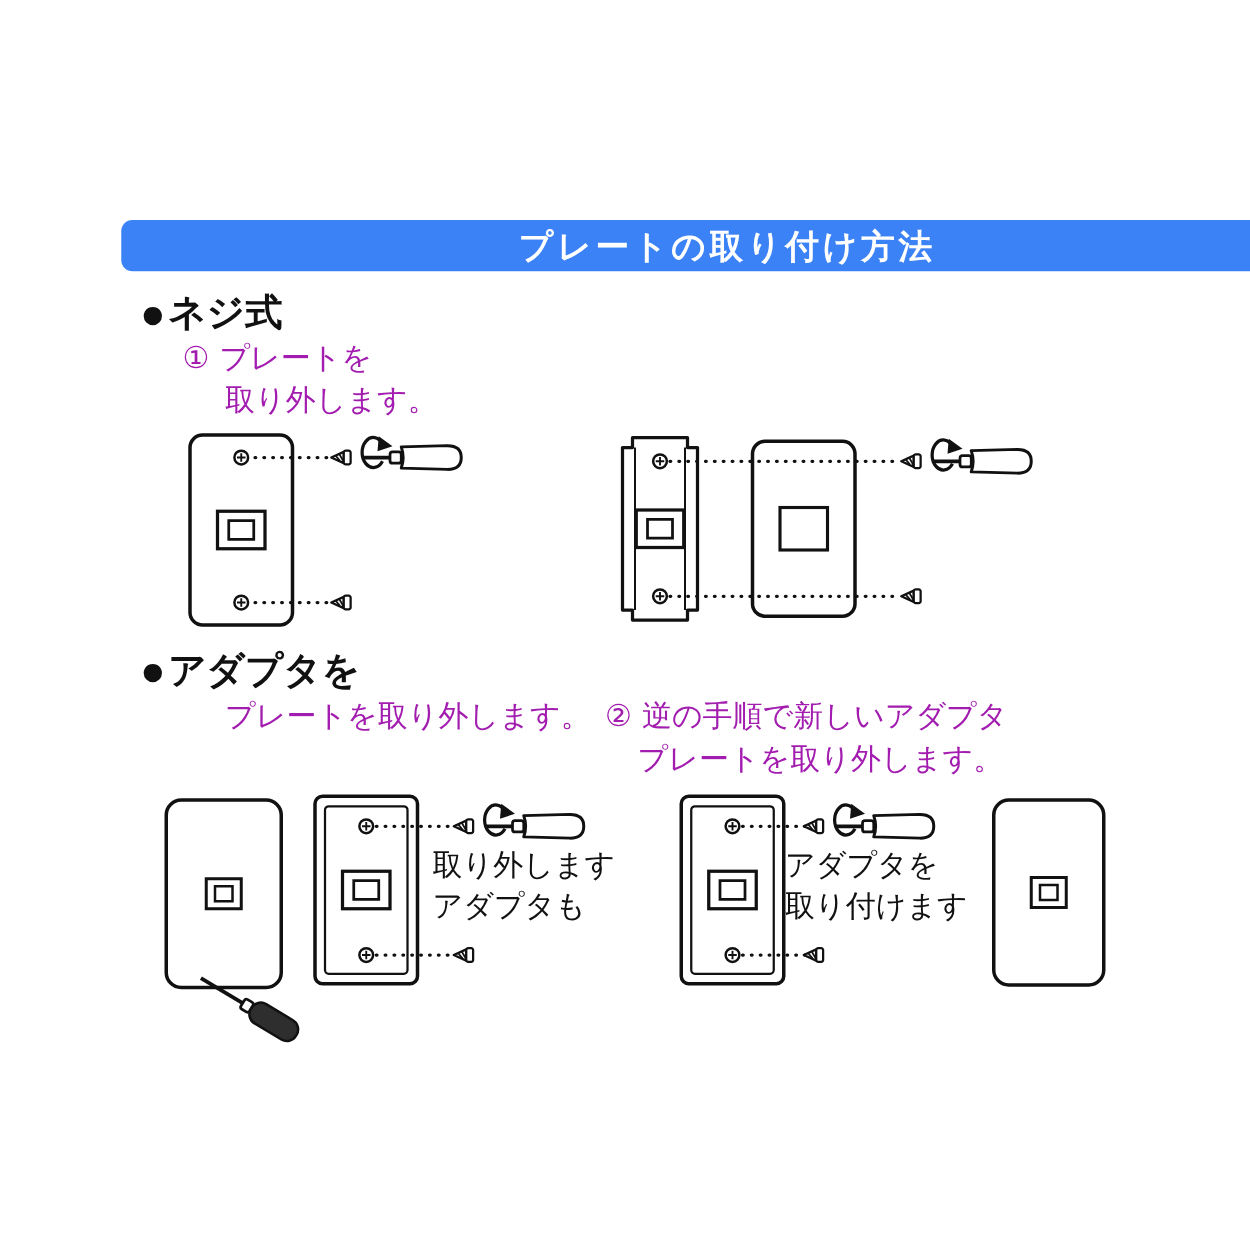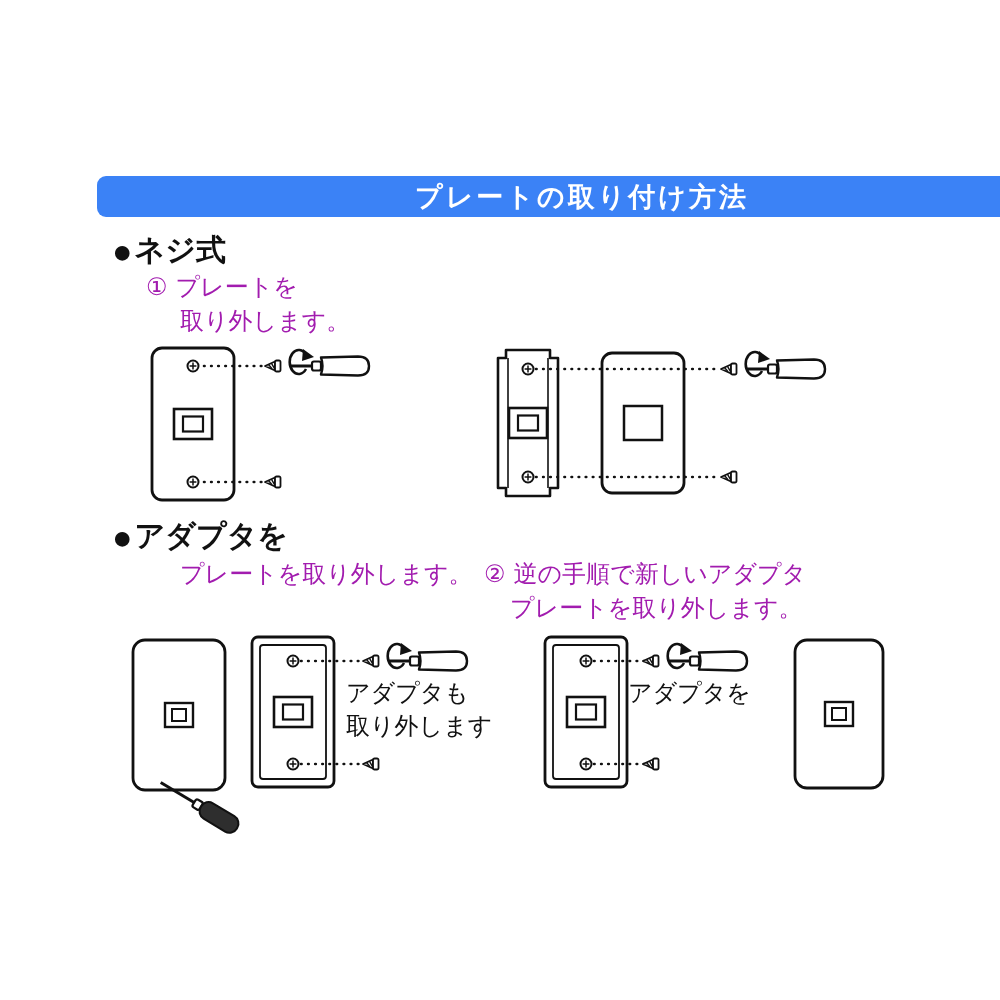--- a/index.html
+++ b/index.html
@@ -133,35 +133,36 @@
   <use href="#def-switch-lg" x="175" y="85"></use>
   <line class="dots" x1="183" y1="34" x2="246" y2="34"></line>
   <line class="dots" x1="183" y1="137" x2="246" y2="137"></line>
   <use href="#def-screw" x="258" y="34"></use>
   <use href="#def-screw" x="258" y="137"></use>
   <use href="#def-driver" x="270" y="34"></use>
   <use href="#def-rot" x="278" y="29"></use>
 </svg>
 
 <div class="abs side-label" style="left:346px;top:676px">
+  <div>取り外します</div>
   <div>アダプタも</div>
-  <div>取り外します</div>
 </div>
 
 <svg class="abs" style="left:518px;top:627px" width="384" height="190" viewBox="0 0 384 190">
   <rect x="27" y="10" width="82" height="150" rx="6" fill="#fff" stroke="#111" stroke-width="2.8"></rect>
   <rect x="35" y="18" width="66" height="134" rx="3" fill="#fff" stroke="#111" stroke-width="1.8"></rect>
   <use href="#def-phole" x="68" y="34"></use>
   <use href="#def-phole" x="68" y="137"></use>
   <use href="#def-switch-lg" x="68" y="85"></use>
   <line class="dots" x1="76" y1="34" x2="126" y2="34"></line>
   <line class="dots" x1="76" y1="137" x2="126" y2="137"></line>
   <use href="#def-screw" x="138" y="34"></use>
   <use href="#def-screw" x="138" y="137"></use>
   <use href="#def-driver" x="150" y="34"></use>
   <use href="#def-rot" x="158" y="29"></use>
   <rect x="277" y="13" width="88" height="148" rx="12" fill="#fff" stroke="#111" stroke-width="2.8"></rect>
   <use href="#def-switch-sm" x="321" y="87"></use>
 </svg>
 
 <div class="abs side-label" style="left:628px;top:676px">
   <div>アダプタを</div>
+  <div>取り付けます</div>
 </div>
 
 </body></html>

